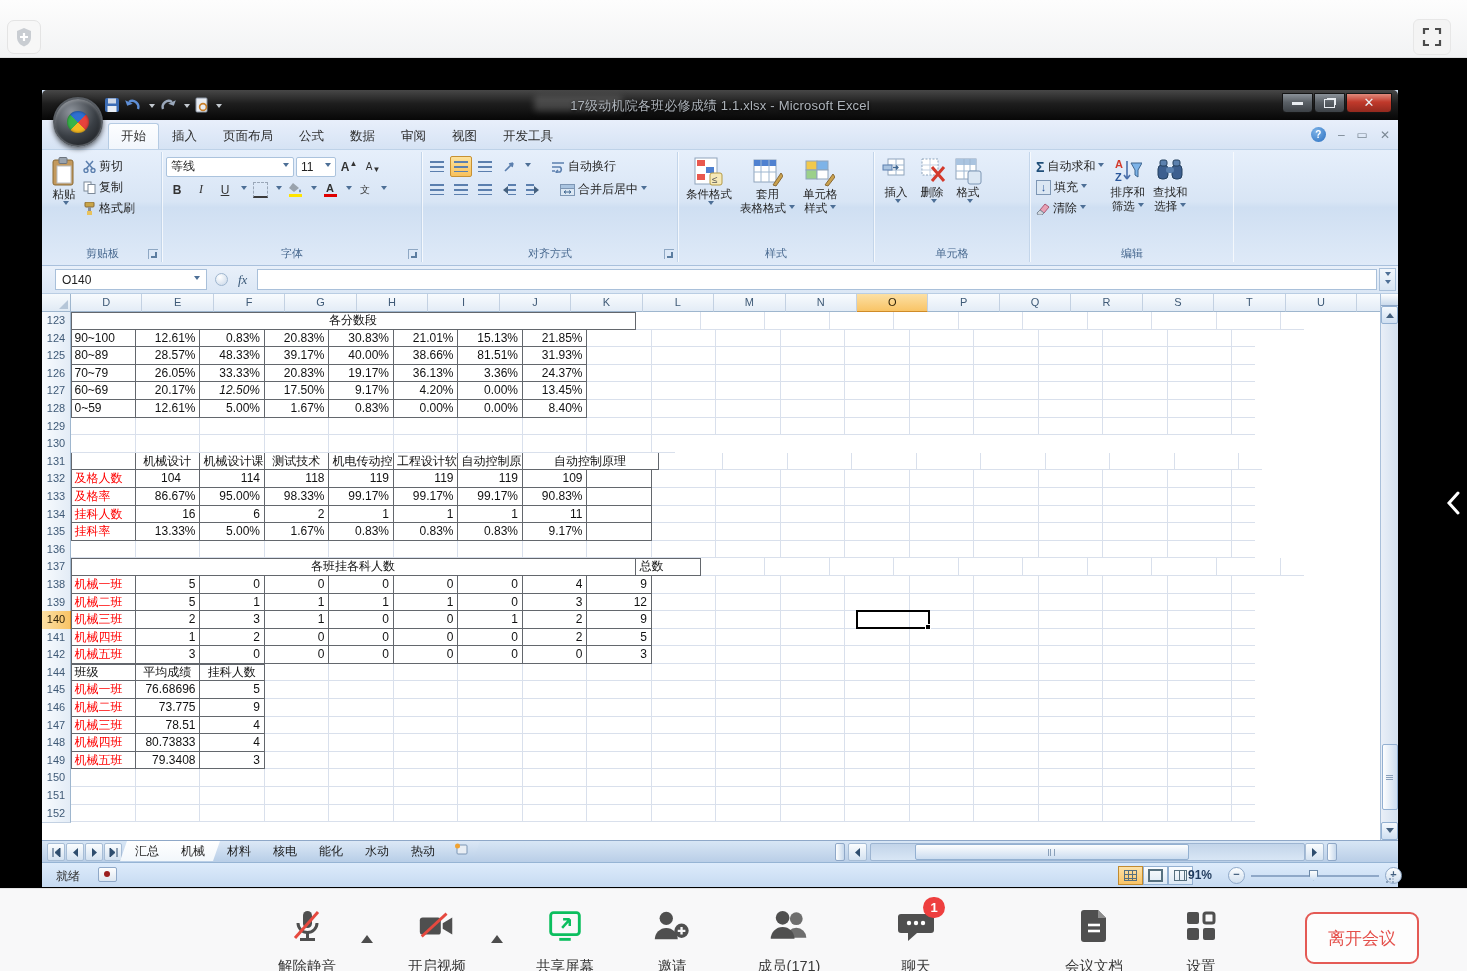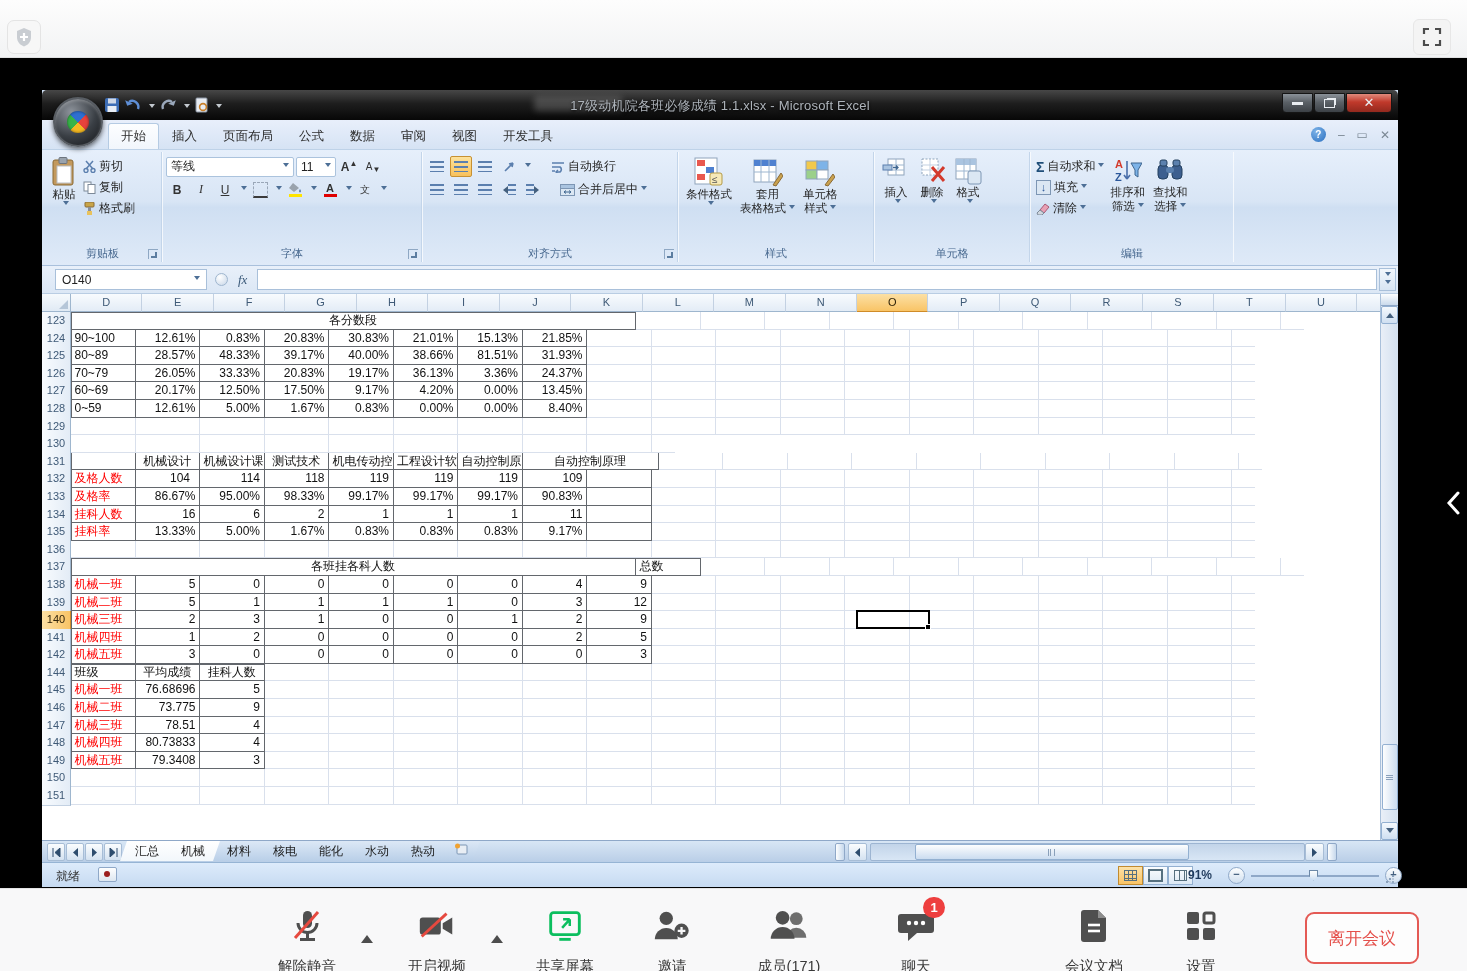--- a/index.html
+++ b/index.html
@@ -599,21 +599,21 @@
             <div class="cell" style="width: 64.5px; padding-left: 3.5px; padding-right: 3.5px;"></div>
             <div class="cell" style="width: 64.5px; padding-left: 3.5px; padding-right: 3.5px;"></div>
             <div class="cell" style="width: 64.5px; padding-left: 3.5px; padding-right: 3.5px;"></div>
             <div class="cell" style="width: 64.5px; padding-left: 3.5px; padding-right: 3.5px;"></div>
             <div class="cell sliver"></div>
           </div>
           <div class="g-row">
             <div class="rn">127</div>
             <div class="cell bx" style="width: 64.5px; padding-left: 3.5px; padding-right: 3.5px; box-shadow: rgb(99, 103, 109) 1px 0px 0px inset;">60~69</div>
             <div class="cell ar bx" style="width: 64.5px; padding-left: 3.5px; padding-right: 3.5px;">20.17%</div>
-            <div class="cell ar bx" style="width: 64.5px; padding-left: 3.5px; padding-right: 3.5px;">12.50%</div>
+            <div class="cell ar bx" style="width: 64.5px; padding-left: 3.5px; padding-right: 3.5px; font-style: italic;">12.50%</div>
             <div class="cell ar bx" style="width: 64.5px; padding-left: 3.5px; padding-right: 3.5px;">17.50%</div>
             <div class="cell ar bx" style="width: 64.5px; padding-left: 3.5px; padding-right: 3.5px;">9.17%</div>
             <div class="cell ar bx" style="width: 64.5px; padding-left: 3.5px; padding-right: 3.5px;">4.20%</div>
             <div class="cell ar bx" style="width: 64.5px; padding-left: 3.5px; padding-right: 3.5px;">0.00%</div>
             <div class="cell ar bx" style="width: 64.5px; padding-left: 3.5px; padding-right: 3.5px;">13.45%</div>
             <div class="cell" style="width: 64.5px; padding-left: 3.5px; padding-right: 3.5px;"></div>
             <div class="cell" style="width: 64.5px; padding-left: 3.5px; padding-right: 3.5px;"></div>
             <div class="cell" style="width: 64.5px; padding-left: 3.5px; padding-right: 3.5px;"></div>
             <div class="cell" style="width: 64.5px; padding-left: 3.5px; padding-right: 3.5px;"></div>
             <div class="cell" style="width: 64.5px; padding-left: 3.5px; padding-right: 3.5px;"></div>
@@ -698,21 +698,21 @@
             <div class="cell" style="width: 64.5px; padding-left: 3.5px; padding-right: 3.5px;"></div>
             <div class="cell" style="width: 64.5px; padding-left: 3.5px; padding-right: 3.5px;"></div>
             <div class="cell" style="width: 64.5px; padding-left: 3.5px; padding-right: 3.5px;"></div>
             <div class="cell" style="width: 64.5px; padding-left: 3.5px; padding-right: 3.5px;"></div>
             <div class="cell" style="width: 64.5px; padding-left: 3.5px; padding-right: 3.5px;"></div>
             <div class="cell sliver"></div>
           </div>
           <div class="g-row">
             <div class="rn">132</div>
             <div class="cell red bx" style="width: 64.5px; padding-left: 3.5px; padding-right: 3.5px; box-shadow: rgb(99, 103, 109) 1px 0px 0px inset;">及格人数</div>
-            <div class="cell ar bx" style="width: 64.5px; padding-left: 3.5px; padding-right: 9px; text-align: right;">104</div>
+            <div class="cell ar bx" style="width: 64.5px; padding-left: 3.5px; padding-right: 18px; text-align: right;">104</div>
             <div class="cell ar bx" style="width: 64.5px; padding-left: 3.5px; padding-right: 3.5px;">114</div>
             <div class="cell ar bx" style="width: 64.5px; padding-left: 3.5px; padding-right: 3.5px;">118</div>
             <div class="cell ar bx" style="width: 64.5px; padding-left: 3.5px; padding-right: 3.5px;">119</div>
             <div class="cell ar bx" style="width: 64.5px; padding-left: 3.5px; padding-right: 3.5px;">119</div>
             <div class="cell ar bx" style="width: 64.5px; padding-left: 3.5px; padding-right: 3.5px;">119</div>
             <div class="cell ar bx" style="width: 64.5px; padding-left: 3.5px; padding-right: 3.5px;">109</div>
             <div class="cell bx" style="width: 64.5px; padding-left: 3.5px; padding-right: 3.5px;"></div>
             <div class="cell" style="width: 64.5px; padding-left: 3.5px; padding-right: 3.5px;"></div>
             <div class="cell" style="width: 64.5px; padding-left: 3.5px; padding-right: 3.5px;"></div>
             <div class="cell" style="width: 64.5px; padding-left: 3.5px; padding-right: 3.5px;"></div>
@@ -1086,20 +1086,42 @@
             <div class="cell" style="width: 64.5px; padding-left: 3.5px; padding-right: 3.5px;"></div>
             <div class="cell" style="width: 64.5px; padding-left: 3.5px; padding-right: 3.5px;"></div>
             <div class="cell" style="width: 64.5px; padding-left: 3.5px; padding-right: 3.5px;"></div>
             <div class="cell" style="width: 64.5px; padding-left: 3.5px; padding-right: 3.5px;"></div>
             <div class="cell" style="width: 64.5px; padding-left: 3.5px; padding-right: 3.5px;"></div>
             <div class="cell" style="width: 64.5px; padding-left: 3.5px; padding-right: 3.5px;"></div>
             <div class="cell sliver"></div>
           </div>
           <div class="g-row">
             <div class="rn">151</div>
+            <div class="cell" style="width: 64.5px; padding-left: 3.5px; padding-right: 3.5px;"></div>
+            <div class="cell" style="width: 64.5px; padding-left: 3.5px; padding-right: 3.5px;"></div>
+            <div class="cell" style="width: 64.5px; padding-left: 3.5px; padding-right: 3.5px;"></div>
+            <div class="cell" style="width: 64.5px; padding-left: 3.5px; padding-right: 3.5px;"></div>
+            <div class="cell" style="width: 64.5px; padding-left: 3.5px; padding-right: 3.5px;"></div>
+            <div class="cell" style="width: 64.5px; padding-left: 3.5px; padding-right: 3.5px;"></div>
+            <div class="cell" style="width: 64.5px; padding-left: 3.5px; padding-right: 3.5px;"></div>
+            <div class="cell" style="width: 64.5px; padding-left: 3.5px; padding-right: 3.5px;"></div>
+            <div class="cell" style="width: 64.5px; padding-left: 3.5px; padding-right: 3.5px;"></div>
+            <div class="cell" style="width: 64.5px; padding-left: 3.5px; padding-right: 3.5px;"></div>
+            <div class="cell" style="width: 64.5px; padding-left: 3.5px; padding-right: 3.5px;"></div>
+            <div class="cell" style="width: 64.5px; padding-left: 3.5px; padding-right: 3.5px;"></div>
+            <div class="cell" style="width: 64.5px; padding-left: 3.5px; padding-right: 3.5px;"></div>
+            <div class="cell" style="width: 64.5px; padding-left: 3.5px; padding-right: 3.5px;"></div>
+            <div class="cell" style="width: 64.5px; padding-left: 3.5px; padding-right: 3.5px;"></div>
+            <div class="cell" style="width: 64.5px; padding-left: 3.5px; padding-right: 3.5px;"></div>
+            <div class="cell" style="width: 64.5px; padding-left: 3.5px; padding-right: 3.5px;"></div>
+            <div class="cell" style="width: 64.5px; padding-left: 3.5px; padding-right: 3.5px;"></div>
+            <div class="cell sliver"></div>
+          </div>
+          <div class="g-row">
+            <div class="rn">152</div>
             <div class="cell" style="width: 64.5px; padding-left: 3.5px; padding-right: 3.5px;"></div>
             <div class="cell" style="width: 64.5px; padding-left: 3.5px; padding-right: 3.5px;"></div>
             <div class="cell" style="width: 64.5px; padding-left: 3.5px; padding-right: 3.5px;"></div>
             <div class="cell" style="width: 64.5px; padding-left: 3.5px; padding-right: 3.5px;"></div>
             <div class="cell" style="width: 64.5px; padding-left: 3.5px; padding-right: 3.5px;"></div>
             <div class="cell" style="width: 64.5px; padding-left: 3.5px; padding-right: 3.5px;"></div>
             <div class="cell" style="width: 64.5px; padding-left: 3.5px; padding-right: 3.5px;"></div>
             <div class="cell" style="width: 64.5px; padding-left: 3.5px; padding-right: 3.5px;"></div>
             <div class="cell" style="width: 64.5px; padding-left: 3.5px; padding-right: 3.5px;"></div>
             <div class="cell" style="width: 64.5px; padding-left: 3.5px; padding-right: 3.5px;"></div>

